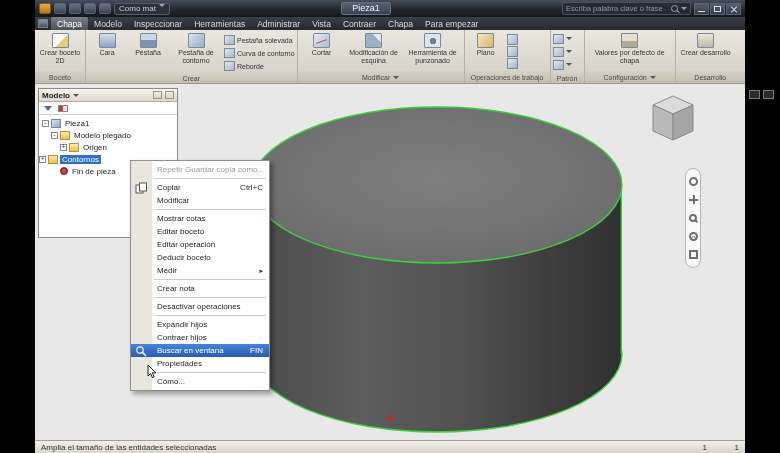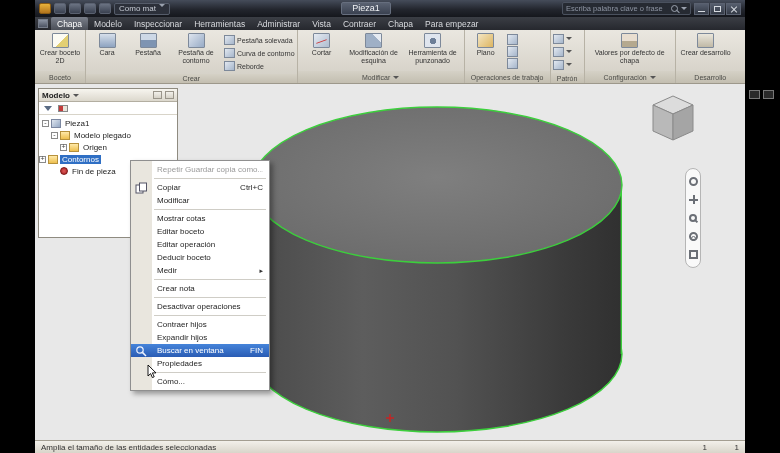--- a/index.html
+++ b/index.html
@@ -403,24 +403,24 @@
         <div class="msep"></div>
         <div class="mi">
           <span class="lbl">Crear nota</span>
         </div>
         <div class="msep"></div>
         <div class="mi">
           <span class="lbl">Desactivar operaciones</span>
         </div>
         <div class="msep"></div>
         <div class="mi">
+          <span class="lbl">Expandir hijos</span>
+        </div>
+        <div class="mi">
           <span class="lbl">Contraer hijos</span>
-        </div>
-        <div class="mi">
-          <span class="lbl">Expandir hijos</span>
         </div>
         <div class="mi hl">
           <svg class="mic" width="13" height="12">
             <circle cx="5" cy="5" r="3.2" fill="none" stroke="#eef3ff" stroke-width="1.2"></circle>
             <line x1="7.4" y1="7.4" x2="11" y2="11" stroke="#eef3ff" stroke-width="1.5"></line>
           </svg>
           <span class="lbl">Buscar en ventana</span>
           <span class="sc">FIN</span>
         </div>
         <div class="mi">

